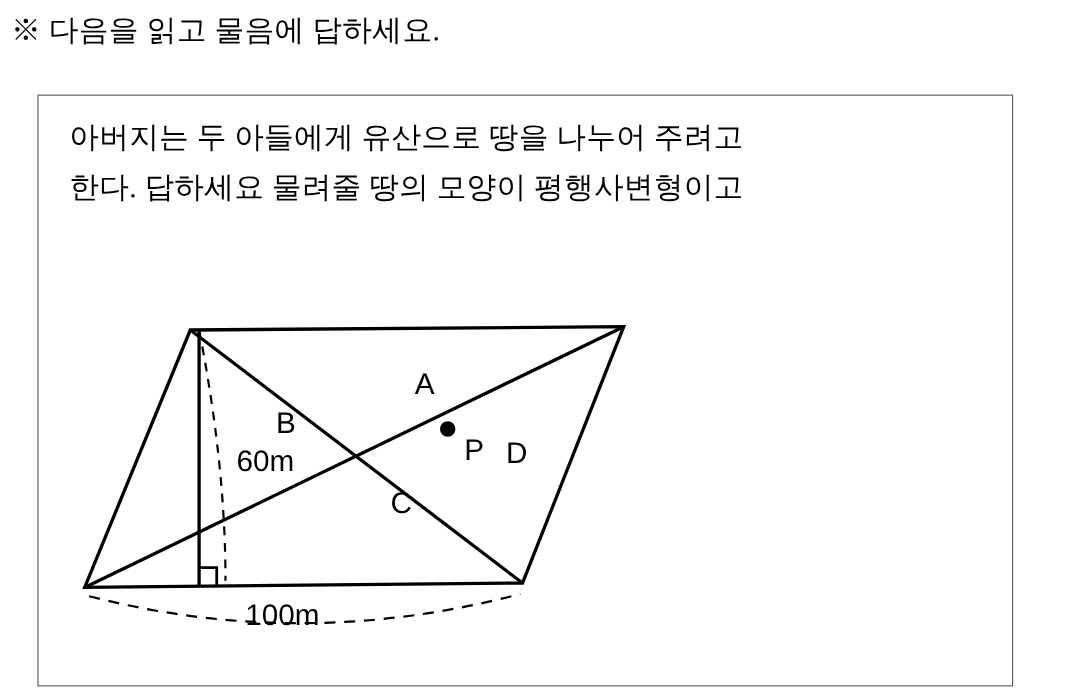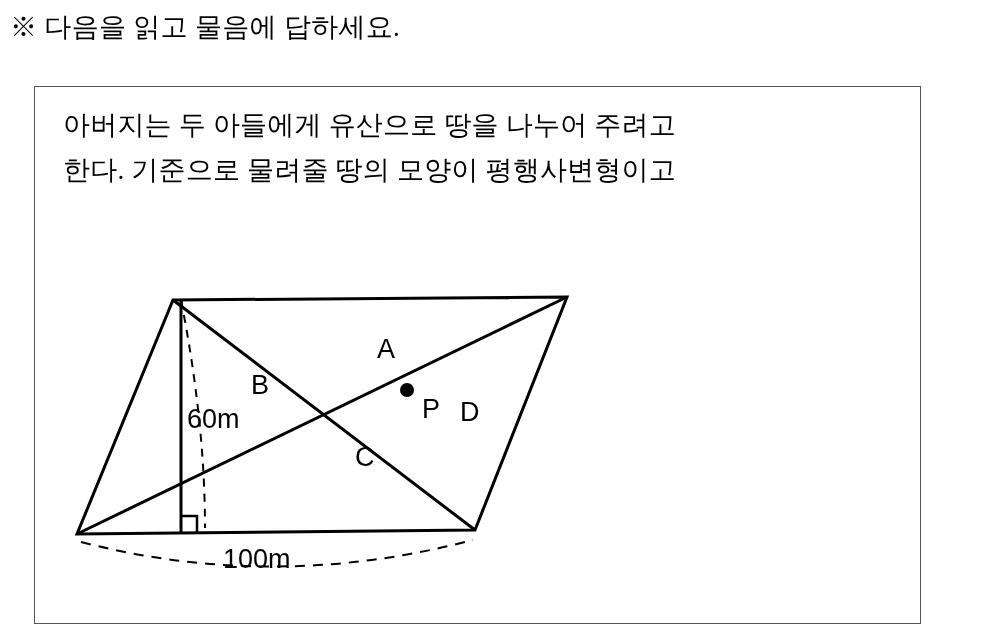--- a/index.html
+++ b/index.html
@@ -73,35 +73,35 @@
     font-family: "Liberation Sans", sans-serif;
     font-size: 27px;
     color: #000000;
     white-space: nowrap;
   }
   .lbl-A { left: 322px; top: 42px; }
   .lbl-B { left: 196px; top: 78px; }
   .lbl-P { left: 367px; top: 102px; }
   .lbl-D { left: 405px; top: 105px; }
   .lbl-C { left: 300px; top: 150px; }
-  .lbl-h { left: 132px; top: 112px; }
+  .lbl-h { left: 160px; top: 112px; }
   .lbl-base { left: 168px; top: 252px; }
 </style>
 </head>
 <body>
 
 <div class="page">
 
   <div class="instruction">※ 다음을 읽고 물음에 답하세요.</div>
 
   <div class="problem-box">
 
     <div class="passage">
       <div class="line">아버지는 두 아들에게 유산으로 땅을 나누어 주려고</div>
-      <div class="line">한다. 기준으로 물려줄 땅의 모양이 평행사변형이고</div>
+      <div class="line">한다. 답하세요 물려줄 땅의 모양이 평행사변형이고</div>
     </div>
 
     <div class="figure">
       <svg width="580" height="310" viewBox="0 0 580 310">
 
         <polygon points="118,8 512,5 420,238 22,242" fill="none" stroke="#000000" stroke-width="3"></polygon>
 
         <line x1="22" y1="242" x2="512" y2="5" stroke="#000000" stroke-width="3"></line>
 
         <line x1="118" y1="8" x2="420" y2="238" stroke="#000000" stroke-width="3"></line>

